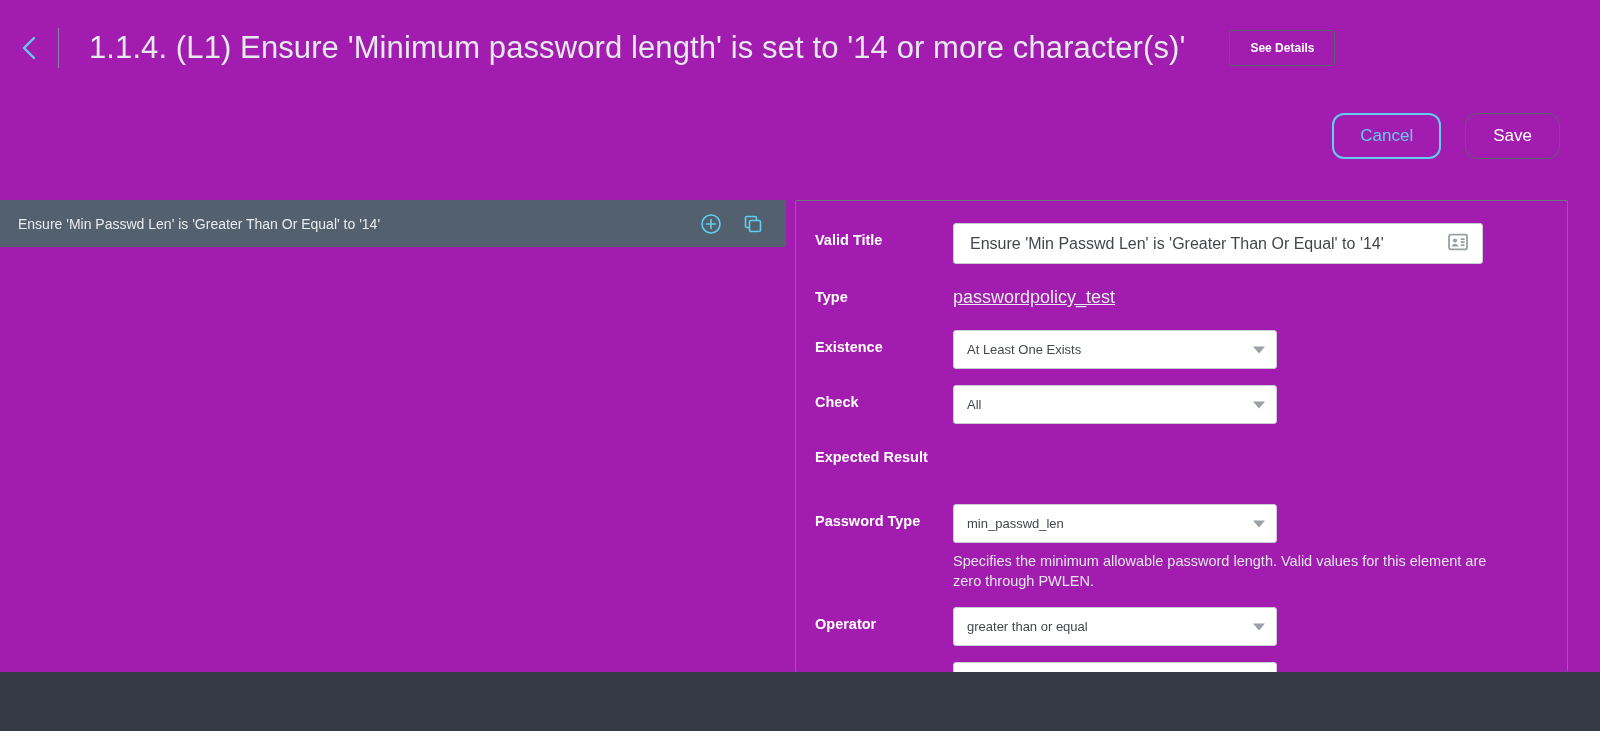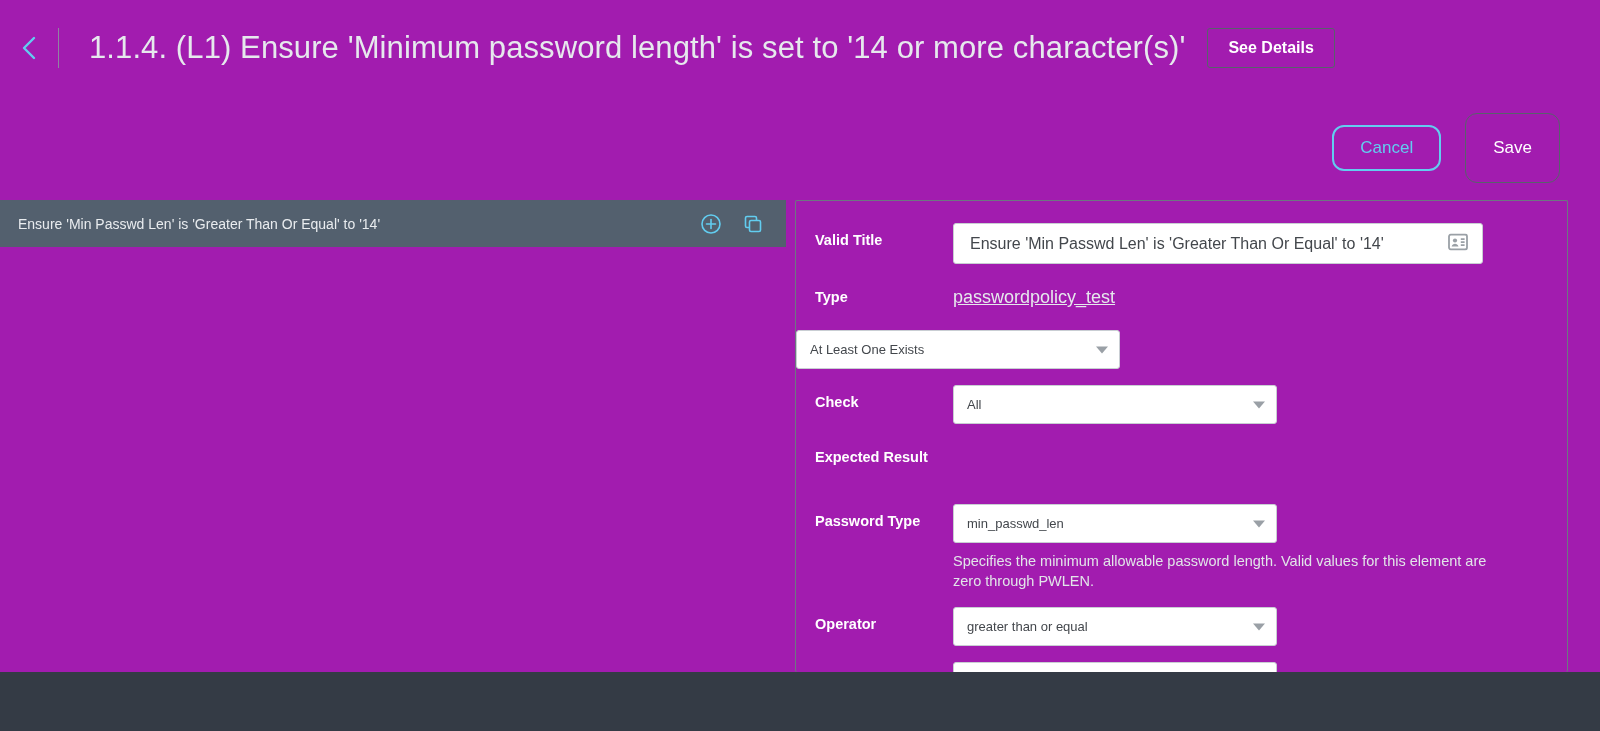--- a/index.html
+++ b/index.html
@@ -28,26 +28,26 @@
   }
   .page-title {
     margin-left: 30px;
     color: #e6e9ed;
     font-size: 31px;
     font-weight: 400;
     letter-spacing: .1px;
     white-space: nowrap;
   }
   .see-details {
-    margin-left: 22px;
+    margin-left: 44px;
     background: transparent;
     border: 1px solid #59616c;
     border-radius: 3px;
     color: #ffffff;
-    font-size: 16px;
+    font-size: 12px;
     font-weight: bold;
     font-family: "Liberation Sans", sans-serif;
     padding: 10px 20px;
     cursor: pointer;
   }
 
   
   .action-bar {
     position: absolute; top: 113px; right: 40px;
     display: flex; align-items: center; gap: 24px;
@@ -56,21 +56,21 @@
     border-radius: 12px;
     font-size: 17px;
     font-family: "Liberation Sans", sans-serif;
     font-weight: normal;
     padding: 11px 26px;
     background: transparent;
     cursor: pointer;
     min-width: 88px;
   }
   .btn-cancel { border: 2px solid #62cdf0; color: #62cdf0; }
-  .btn-save   { border: 1px solid #59616c; color: #ffffff; padding: 24px 27px; }
+  .btn-save   { border: 1px solid #59616c; color: #ffffff; padding: 12px 27px; }
 
   
   .left-panel {
     position: absolute; top: 200px; left: 0; width: 786px; bottom: 0;
   }
   .list-row {
     position: relative;
     display: flex; align-items: center;
     height: 47px;
     background: #53606e;
@@ -210,20 +210,21 @@
     </div>
 
     <div class="field-row">
       <div class="field-label">Type</div>
       <div class="field-control">
         <div class="static-val">passwordpolicy_test</div>
       </div>
     </div>
 
     <div class="field-row">
+      <div class="field-label">Existence</div>
       <div class="field-control">
         <div class="select w-mid">
           <span class="val">At Least One Exists</span>
           <span class="caret"></span>
         </div>
       </div>
     </div>
 
     <div class="field-row">
       <div class="field-label">Check</div>

